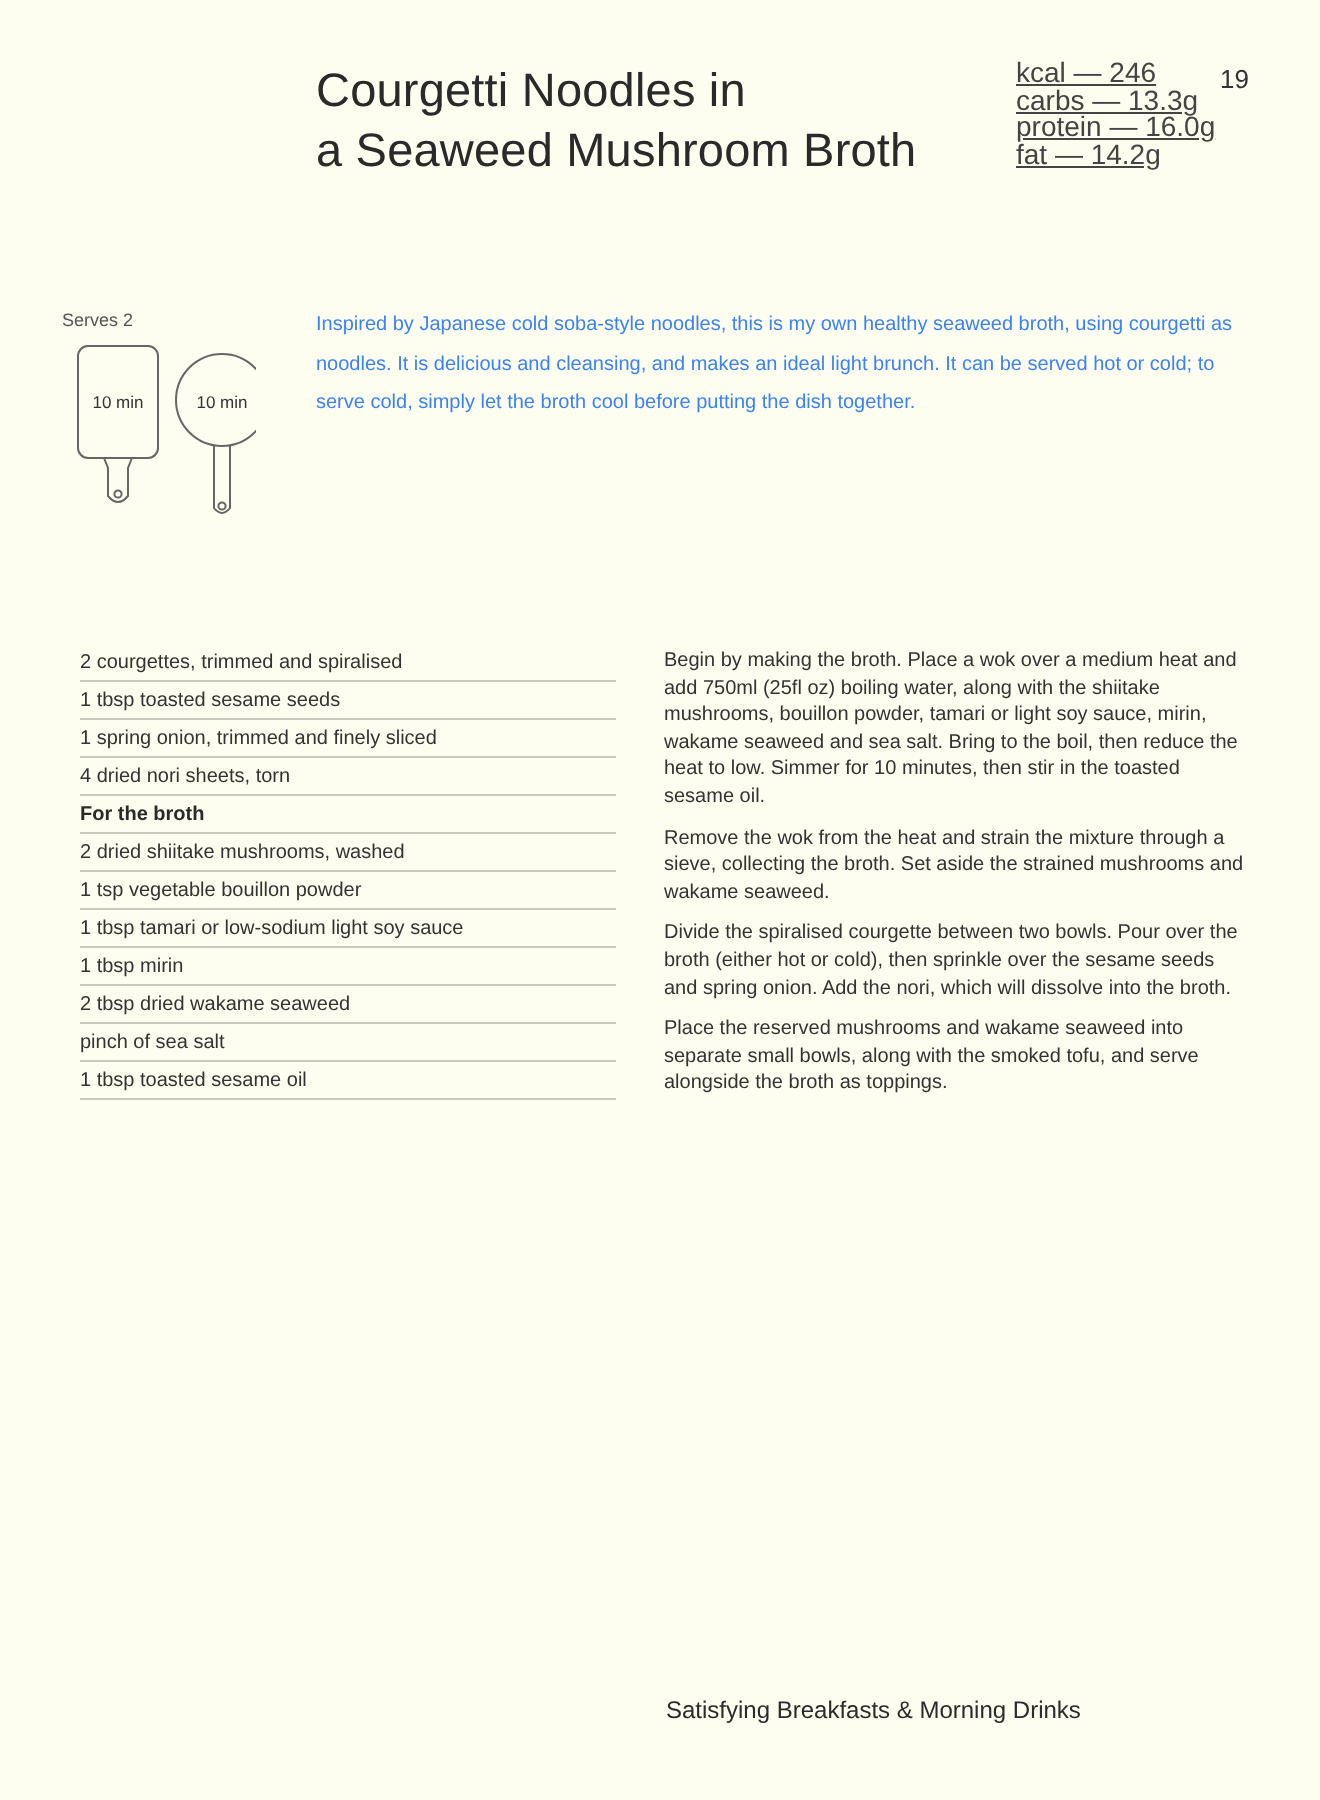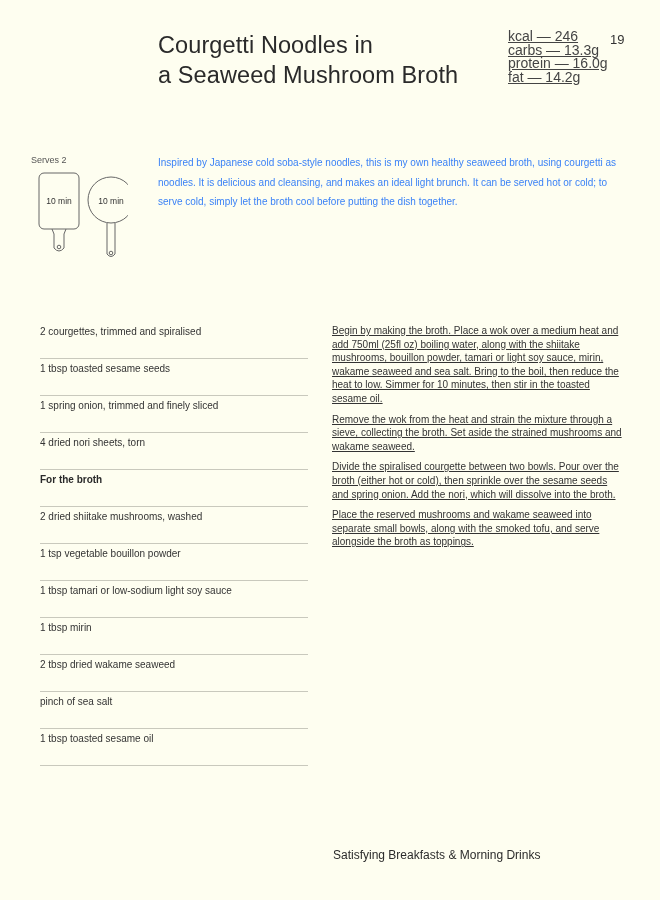--- a/index.html
+++ b/index.html
@@ -9,23 +9,23 @@
   }
   .title { position: absolute; left: 158px; top: 30px; font-size: 23.5px; line-height: 30px; color: #2a2a2a; letter-spacing: 0.1px; }
   .title div { white-space: nowrap; }
   .nutrition { position: absolute; left: 508px; top: 30px; font-size: 14px; line-height: 13.5px; color: #444; text-decoration: underline; }
   .nutrition div { white-space: nowrap; }
   .page-number { position: absolute; left: 610px; top: 32px; font-size: 13px; color: #333; }
   .serves { position: absolute; left: 31px; top: 155px; font-size: 9px; color: #555; }
   .icons { position: absolute; left: 38px; top: 170px; }
   .intro { position: absolute; left: 158px; top: 153px; width: 460px; font-size: 10px; line-height: 19.5px; color: #3b82f6; }
   .ingredients { position: absolute; left: 40px; top: 322px; width: 268px; }
-  .ing-row { font-size: 10px; line-height: 13px; padding: 3px 0 20px 0; border-bottom: 1px solid #c9c9bd; color: #333; }
+  .ing-row { font-size: 10px; line-height: 13px; padding: 3px 0 2px 0; border-bottom: 1px solid #c9c9bd; color: #333; }
   .ing-row.heading { font-weight: bold; color: #2a2a2a; }
-  .method { position: absolute; left: 332px; top: 324px; width: 290px; font-size: 10px; line-height: 13.6px; color: #333; text-decoration: underline; }
+  .method { position: absolute; left: 332px; top: 324px; width: 290px; font-size: 10px; line-height: 13.6px; color: #333; }
   .method p { margin: 0 0 7px 0; }
   .footer { position: absolute; left: 333px; top: 848px; font-size: 12px; color: #2b2b2b; }
 </style>
 </head>
 <body>
 
 <div class="title">
   <div>Courgetti Noodles in</div>
   <div>a Seaweed Mushroom Broth</div>
 </div>

